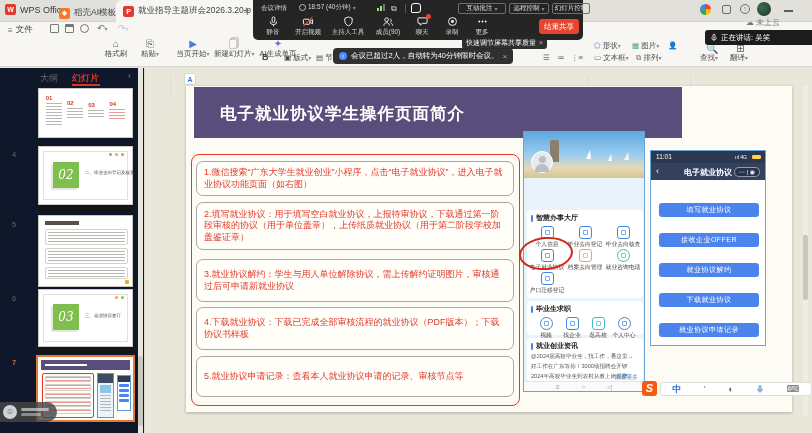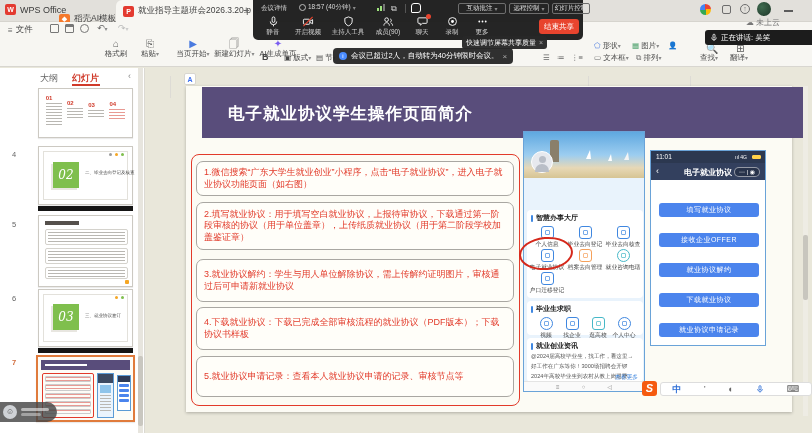--- a/index.html
+++ b/index.html
@@ -21,21 +21,21 @@
   .rico{font-size:10px;color:#5a5a5a;line-height:10px}
   .rsep{position:absolute;top:40px;width:1px;height:22px;background:#dddbd5}
   .car{font-size:6px;color:#8a8a8a}
   
   .meetbar{left:253px;top:0;width:330px;height:40px;background:rgba(28,28,28,.96);border-radius:0 0 5px 5px;color:#e8e8e8;z-index:40}
   .mlabel{font-size:6.5px;color:#d9d9d9;white-space:nowrap}
   .pill{position:absolute;top:3px;height:11px;border:1px solid #6e6e6e;border-radius:2px;font-size:6.5px;color:#e3e3e3;display:flex;align-items:center;justify-content:center;gap:2px}
   .mitem{position:absolute;top:16px;display:flex;flex-direction:column;align-items:center;gap:1px}
   .dark-tip{position:absolute;background:rgba(40,40,40,.96);color:#fff;border-radius:3px;display:flex;align-items:center;z-index:41}
   
-  .sidebar{left:0;top:68px;width:145px;height:365px;background:#ffffff;border-right:1px solid #dbd9d2}
+  .sidebar{left:0;top:68px;width:145px;height:365px;background:#0f172a;border-right:1px solid #dbd9d2}
   .thumb{position:absolute;left:38px;width:95px;background:#fff;border:1px solid #ccc9c2;box-shadow:0 1px 1px rgba(0,0,0,.08)}
   .snum{position:absolute;left:12px;font-size:7.5px;color:#666}
   .lines{background:repeating-linear-gradient(180deg,#b9b7b2 0 1px,transparent 1px 3px)}
   .redlines{background:repeating-linear-gradient(180deg,#e89a93 0 1px,transparent 1px 3px)}
   .micro{font-size:9px;transform:scale(.5);transform-origin:left top;display:inline-block;white-space:nowrap;color:#444}
   
   .slide{left:186px;top:86px;width:606px;height:326px;background:#fcfbf4;box-shadow:0 1px 3px rgba(0,0,0,.25)}
   .sbox{position:absolute;left:196px;width:318px;border:1px solid #a9a7a2;border-radius:7px;background:#fffef9;
         display:flex;align-items:center;padding:2px 7px;color:#e23a2a;font-size:9px;line-height:11.5px;font-weight:500}
   
@@ -56,21 +56,21 @@
   svg{display:block}
 </style>
 </head>
 <body>
 
 <div class="r titlebar">
   <div class="r f" style="left:5px;top:4px;gap:4px">
     <span class="badge-ic" style="background:#e33a30">W</span>
     <span style="font-size:9px;color:#3a3a3a">WPS Office</span>
   </div>
-  <div class="r tab" style="left:52px;top:8px">
+  <div class="r tab" style="left:52px;top:2px">
     <span class="badge-ic" style="background:#f5792b">◆</span>
     <span>稻壳AI模板</span>
   </div>
   <div class="r tab active" style="left:116px;top:0">
     <span class="badge-ic" style="background:#e33a30">P</span>
     <span>就业指导主题班会2026.3.20.p</span>
     <span style="color:#9a9a9a;font-size:8px">○</span>
     <span style="color:#8a8a8a;font-size:9px">×</span>
   </div>
   <span class="r" style="left:243px;top:4px;font-size:11px;color:#666">+</span>
@@ -340,21 +340,21 @@
   </div>
 
   <div class="r" style="left:138px;top:0;width:5px;height:365px;background:#e7e5de">
     <div style="position:absolute;top:288px;width:5px;height:70px;background:#c9c7c0;border-radius:2px"></div>
   </div>
 </div>
 
 <div class="r" style="left:184px;top:73px;width:12px;height:12px;background:#fff;border:1px solid #d8d6d0;border-radius:2px;display:flex;align-items:center;justify-content:center;font-size:7px;color:#3b6ff0;font-weight:bold">A</div>
 
 <div class="r slide">
-  <div class="r" style="left:16px;top:1px;width:606px;height:51px;background:#594d7b">
+  <div class="r" style="left:8px;top:1px;width:488px;height:51px;background:#594d7b">
     <div style="padding:16px 0 0 26px;color:#fff;font-size:16.5px;font-weight:bold;letter-spacing:1px" class="n">电子就业协议学生操作页面简介</div>
   </div>
 </div>
 
 <div class="r" style="left:191px;top:154px;width:329px;height:252px;border:1.5px solid #e23a2a;border-radius:8px"></div>
 <div class="sbox" style="top:161px;height:35px">1.微信搜索“广东大学生就业创业”小程序，点击“电子就业协议”，进入电子就业协议功能页面（如右图）</div>
 <div class="sbox" style="top:202px;height:48px">2.填写就业协议：用于填写空白就业协议，上报待审协议，下载通过第一阶段审核的协议（用于单位盖章），上传纸质就业协议（用于第二阶段学校加盖鉴证章）</div>
 <div class="sbox" style="top:259px;height:43px">3.就业协议解约：学生与用人单位解除协议，需上传解约证明图片，审核通过后可申请新就业协议</div>
 <div class="sbox" style="top:307px;height:43px">4.下载就业协议：下载已完成全部审核流程的就业协议（PDF版本）；下载协议书样板</div>
 <div class="sbox" style="top:356px;height:41px">5.就业协议申请记录：查看本人就业协议申请的记录、审核节点等</div>

